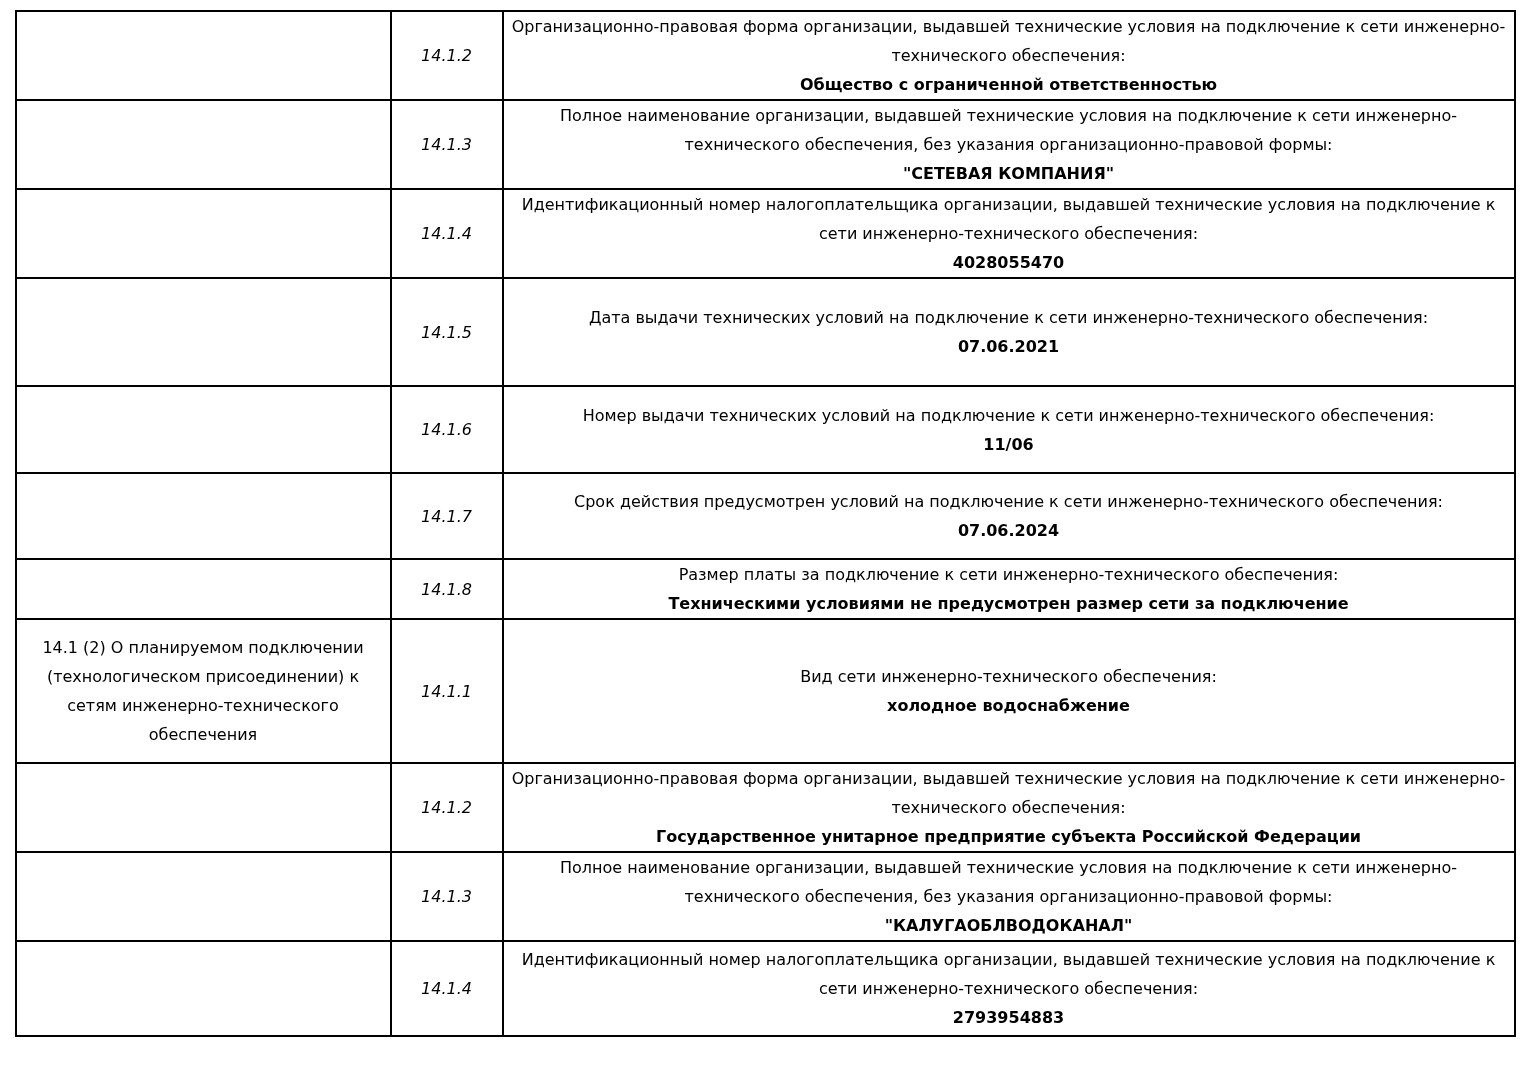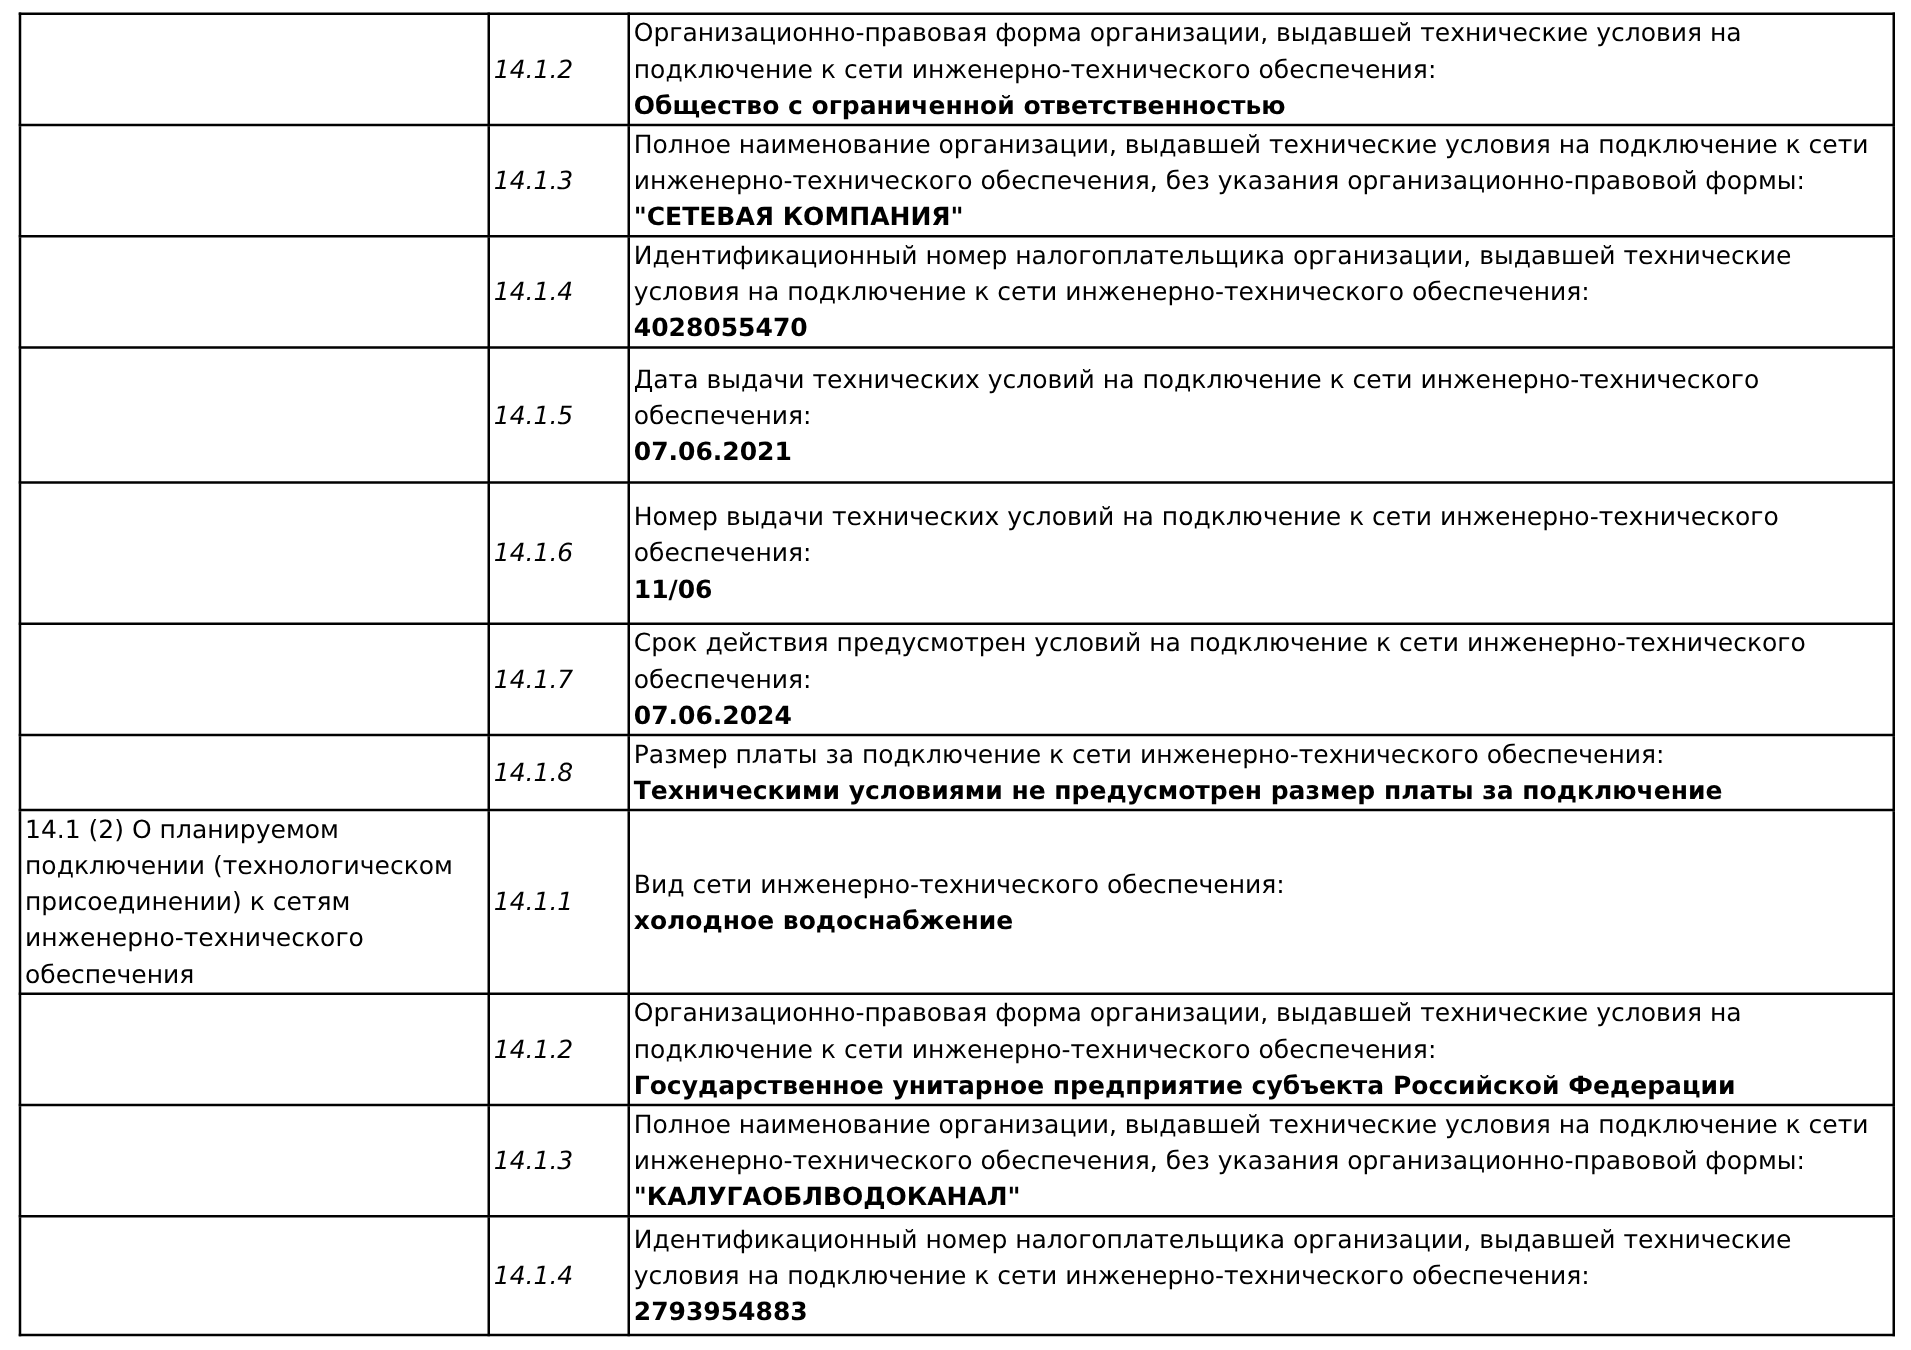--- a/index.html
+++ b/index.html
@@ -20,25 +20,26 @@
     position: absolute;
     left: 15px;
     top: 10px;
     width: 1499px;
     border-collapse: collapse;
     table-layout: fixed;
   }
   table.doc-table td {
     border: 2px solid #000000;
     vertical-align: middle;
-    font-size: 20px;
+    font-size: 16px;
     line-height: 29px;
     padding: 0 4px 0 3px;
     overflow: hidden;
     word-wrap: break-word;
+    text-align: center;
   }
   td.col-section {
     line-height: 28px;
     padding-left: 4px;
     padding-right: 6px;
   }
   td.col-code {
     padding-left: 5px;
     font-style: italic;
   }
@@ -83,42 +84,42 @@
           </td>
         </tr>
         <tr style="height: 108px;">
           <td class="col-section"></td>
           <td class="col-code">14.1.5</td>
           <td class="col-desc">
             <div class="row-label">Дата выдачи технических условий на подключение к сети инженерно-технического обеспечения:</div>
             <div class="row-value">07.06.2021</div>
           </td>
         </tr>
-        <tr style="height: 113px;">
+        <tr style="height: 87px;">
           <td class="col-section"></td>
           <td class="col-code">14.1.6</td>
           <td class="col-desc">
             <div class="row-label">Номер выдачи технических условий на подключение к сети инженерно-технического обеспечения:</div>
             <div class="row-value">11/06</div>
           </td>
         </tr>
         <tr style="height: 86px;">
           <td class="col-section"></td>
           <td class="col-code">14.1.7</td>
           <td class="col-desc">
             <div class="row-label">Срок действия предусмотрен условий на подключение к сети инженерно-технического обеспечения:</div>
             <div class="row-value">07.06.2024</div>
           </td>
         </tr>
         <tr style="height: 58px;">
           <td class="col-section"></td>
           <td class="col-code">14.1.8</td>
           <td class="col-desc">
             <div class="row-label">Размер платы за подключение к сети инженерно-технического обеспечения:</div>
-            <div class="row-value">Техническими условиями не предусмотрен размер платы за подключение</div>
+            <div class="row-value">Техническими условиями не предусмотрен размер сети за подключение</div>
           </td>
         </tr>
         <tr style="height: 144px;">
           <td class="col-section">14.1 (2) О планируемом подключении (технологическом присоединении) к сетям инженерно-технического обеспечения</td>
           <td class="col-code">14.1.1</td>
           <td class="col-desc">
             <div class="row-label">Вид сети инженерно-технического обеспечения:</div>
             <div class="row-value">холодное водоснабжение</div>
           </td>
         </tr>

